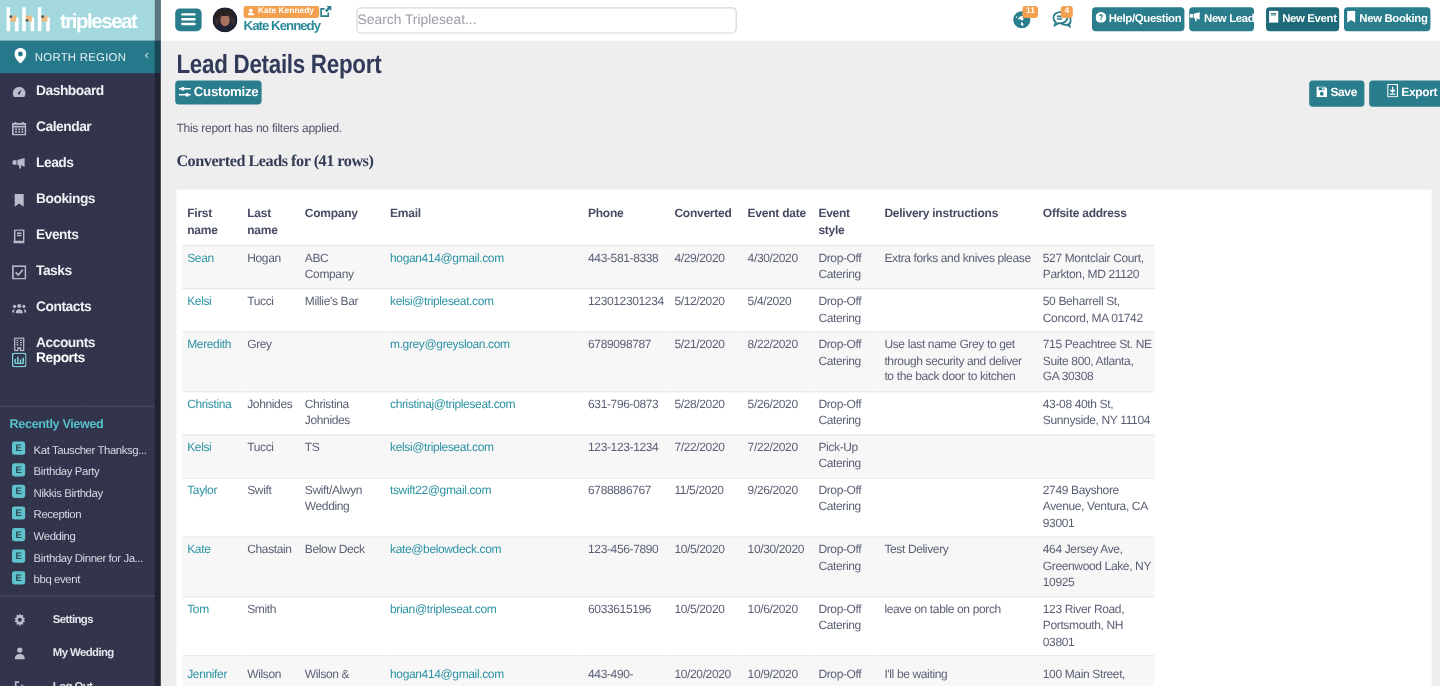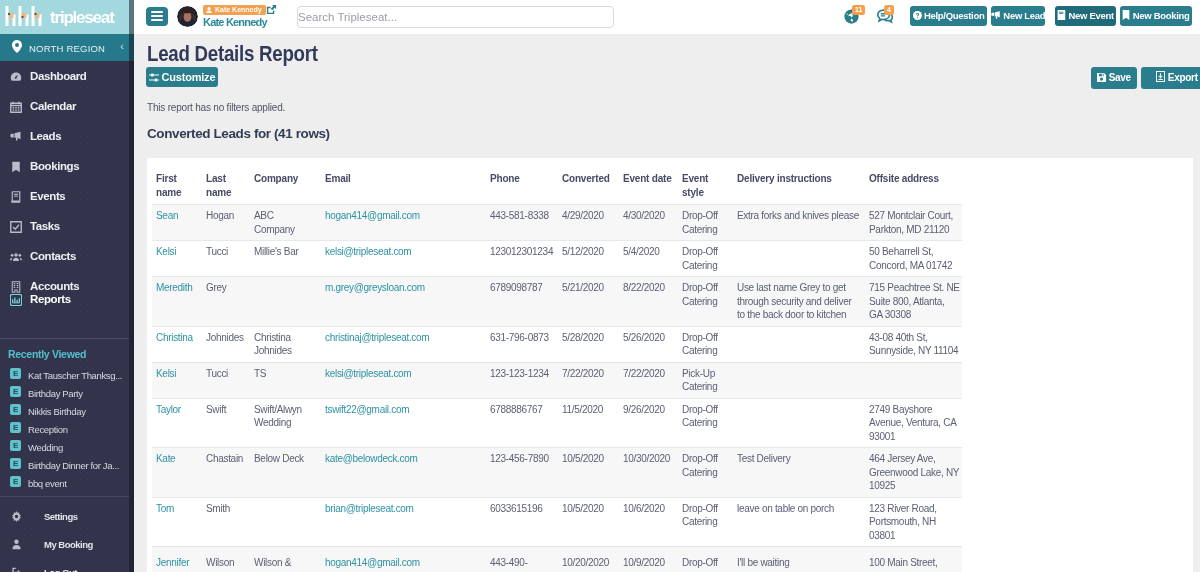--- a/index.html
+++ b/index.html
@@ -37,21 +37,21 @@
 .tico { position:absolute; top:9px; }
 .nbadge { position:absolute; top:5px; height:10px; background:#f3a14e; border-radius:2.5px; color:#fff; font-size:7px; font-weight:bold; line-height:10px; padding:0 3px; }
 .tbtn { position:absolute; top:6px; height:20px; background:#2a7d8c; border-radius:3px; color:#fff; font-size:9.5px; font-weight:bold; letter-spacing:-0.3px; text-align:center; line-height:20px; white-space:nowrap; overflow:hidden; }
 
 #content { position:absolute; left:134px; top:34px; width:1066px; height:538px; background:#eeeeef; }
 #h1 { position:absolute; left:13px; top:7px; color:#323a59; font-size:22px; font-weight:bold; letter-spacing:-0.3px; transform:scaleX(0.85); transform-origin:0 0; }
 #customize { position:absolute; left:12px; top:33px; width:72px; height:20px; background:#2a7d8c; border-radius:3px; color:#fff; font-size:11px; font-weight:bold; letter-spacing:-0.2px; line-height:20px; text-align:center; }
 #saveb { position:absolute; left:957px; top:33px; width:46px; height:22px; background:#2a7d8c; border-radius:3px; color:#fff; font-size:10px; font-weight:bold; letter-spacing:-0.3px; line-height:22px; text-align:center; }
 #exportb { position:absolute; left:1007px; top:33px; width:72px; height:22px; background:#2a7d8c; border-radius:3px; color:#fff; font-size:10px; font-weight:bold; letter-spacing:-0.3px; line-height:22px; text-align:center; }
 #nofilters { position:absolute; left:13px; top:68px; color:#4e5368; font-size:10px; letter-spacing:-0.2px; }
-#convhead { position:absolute; left:13px; top:92px; color:#333c55; font-size:13.5px; font-weight:bold; letter-spacing:-0.4px; }
+#convhead { position:absolute; left:13px; top:92px; color:#333c55; font-size:13.5px; font-weight:bold; letter-spacing:-0.4px;font-family:Liberation Serif, serif; }
 #card { position:absolute; left:13px; top:124px; width:1046px; height:414px; background:#ffffff; }
 table { border-collapse:collapse; table-layout:fixed; margin-left:5px; margin-top:1px; width:810px; }
 th { text-align:left; vertical-align:top; font-size:10px; color:#474b63; font-weight:bold; letter-spacing:-0.2px; padding:13px 4px 5px 4px; line-height:13.5px; white-space:nowrap; }
 td { vertical-align:top; font-size:10px; color:#5b6075; letter-spacing:-0.3px; padding:4px 4px 4px 4px; line-height:13.5px; border-top:1px solid #e8e8ec; white-space:nowrap; }
 tr.alt td { background:#f7f7f8; }
 tr.last td { padding-top:9px; }
 a { color:#2d93a2; text-decoration:none; }
 </style>
 </head>
 <body>
@@ -190,21 +190,21 @@
       <svg class="ic" viewBox="0 0 16 16">
         <path d="M8 0 L9.2 2.5 L12 2 L11.8 4.8 L14.5 6 L12.8 8 L14.5 10 L11.8 11.2 L12 14 L9.2 13.5 L8 16 L6.8 13.5 L4 14 L4.2 11.2 L1.5 10 L3.2 8 L1.5 6 L4.2 4.8 L4 2 L6.8 2.5 Z M8 10.5 A2.5 2.5 0 1 0 8 5.5 A2.5 2.5 0 0 0 8 10.5 Z"></path>
       </svg>
       <span class="tx">Settings</span>
     </div>
   <div class="bi" style="top:539px">
       <svg class="ic" viewBox="0 0 16 16">
         <circle cx="8" cy="4" r="3.2"></circle>
         <path d="M2 15 C2 10.5 4.5 8.8 8 8.8 C11.5 8.8 14 10.5 14 15 Z"></path>
       </svg>
-      <span class="tx">My Booking</span>
+      <span class="tx">My Wedding</span>
     </div>
   <div class="bi" style="top:567px">
       <svg class="ic" viewBox="0 0 16 16">
         <path d="M7 1 L2 1 L2 15 L7 15 L7 13 L4 13 L4 3 L7 3 Z"></path>
         <path d="M10 4 L14 8 L10 12 L10 9 L5.5 9 L5.5 7 L10 7 Z"></path>
       </svg>
       <span class="tx">Log Out</span>
     </div>
 </div>
 

